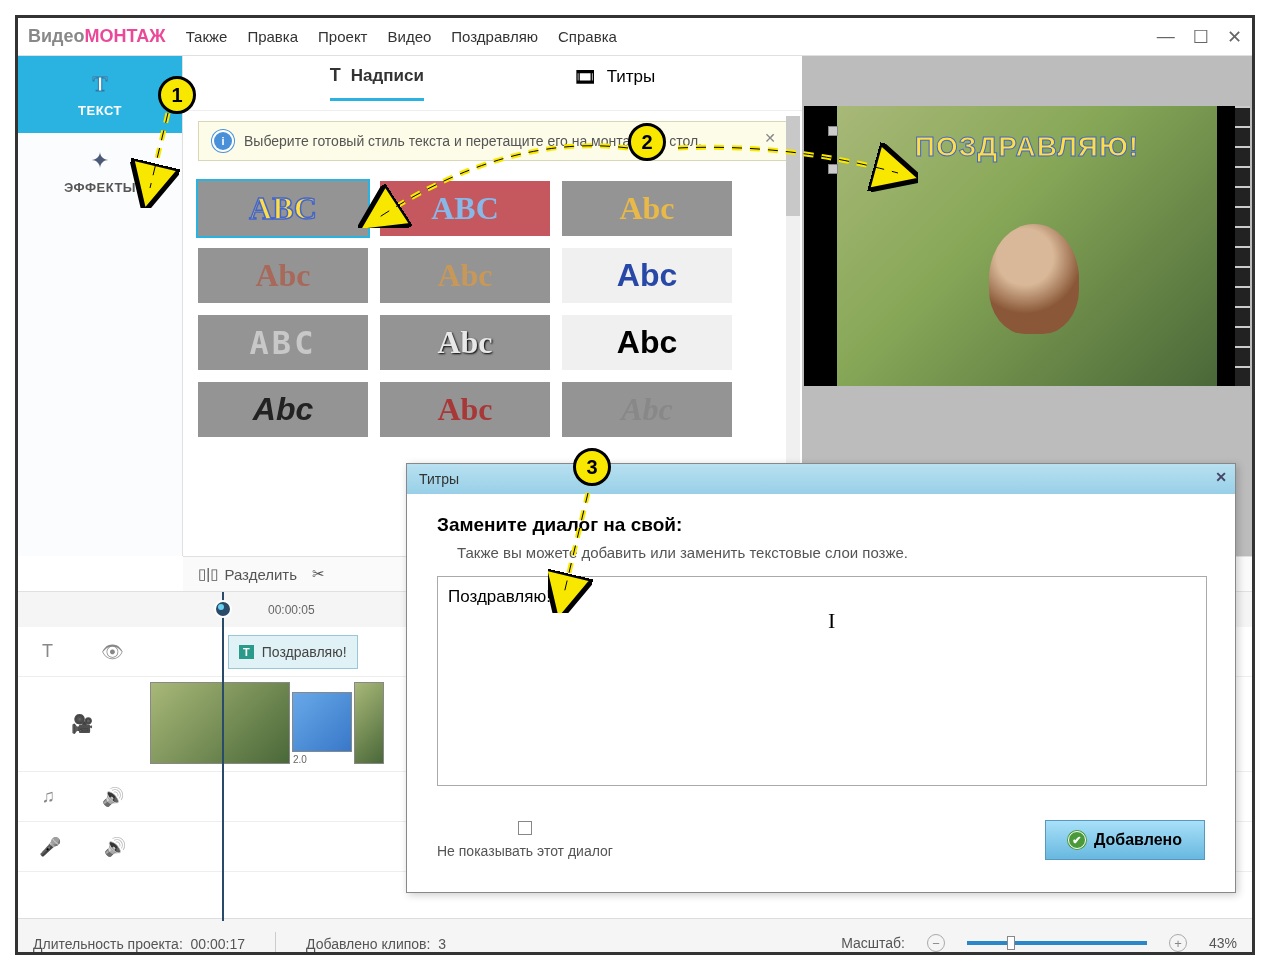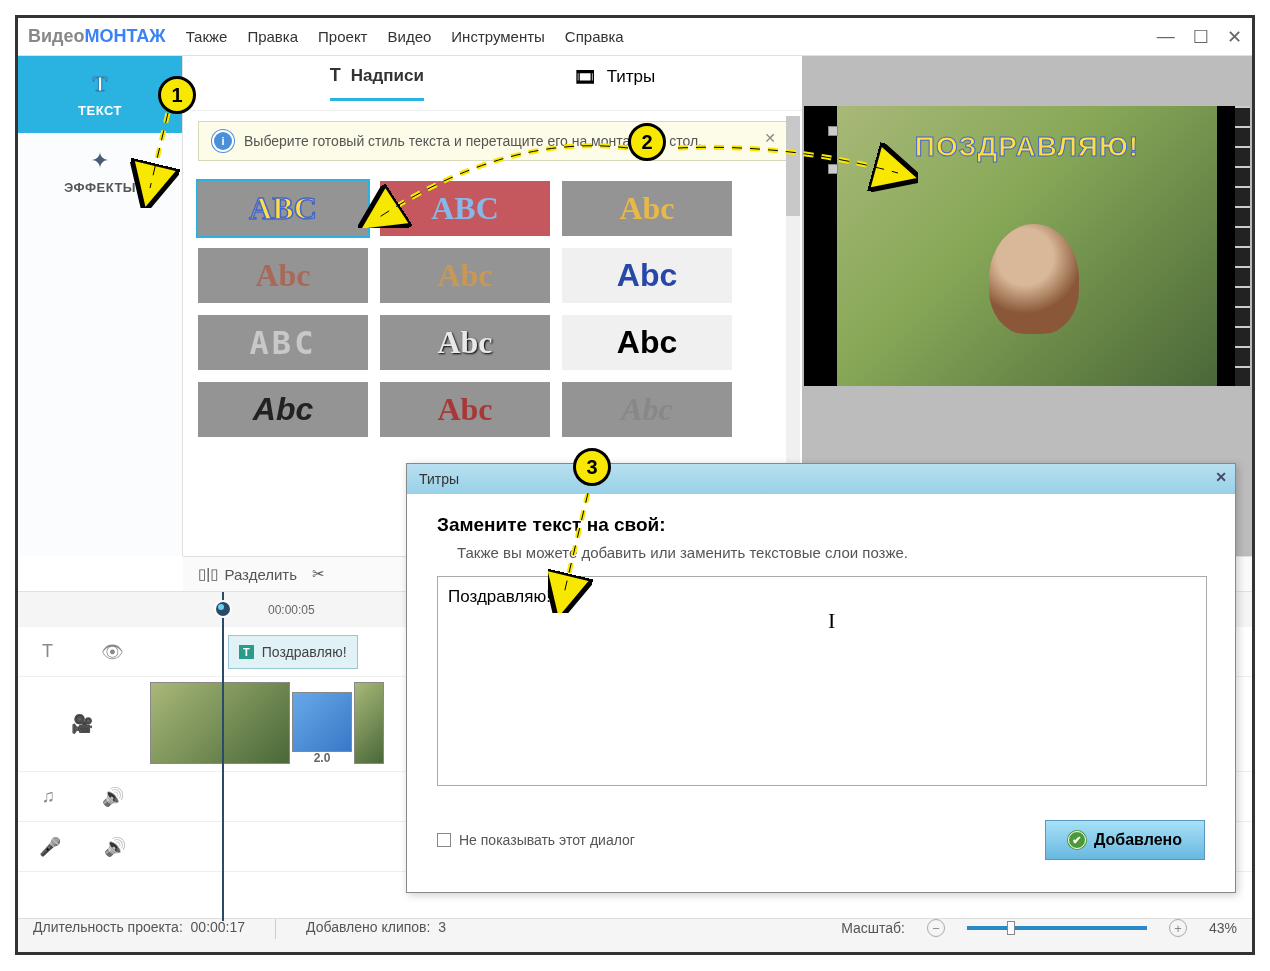--- a/index.html
+++ b/index.html
@@ -3,21 +3,21 @@
 <meta charset="utf-8">
 <style>
 * { margin: 0; padding: 0; box-sizing: border-box; font-family: Arial, sans-serif; }
 body { background: #fff; width: 1270px; height: 971px; position: relative; padding: 15px; }
 .outer { border: 3px solid #333; width: 1240px; height: 940px; position: relative; background: #fff; overflow: hidden; }
 
 
 .menubar { height: 38px; display: flex; align-items: center; padding: 0 10px; gap: 20px; border-bottom: 1px solid #e0e0e0; }
 .logo { font-size: 18px; font-weight: bold; }
 .logo-v { color: #888; }
-.logo-m { color: #3b82f6; }
+.logo-m { color: #ec4899; }
 .menu-item { font-size: 15px; color: #333; cursor: pointer; }
 .window-controls { margin-left: auto; display: flex; gap: 18px; font-size: 18px; color: #666; }
 .window-controls span { cursor: pointer; }
 
 
 .main { display: flex; height: 500px; }
 
 
 .sidebar { width: 165px; background: #fafcfd; display: flex; flex-direction: column; border-right: 1px solid #e0e0e0; }
 .sidebar-item { padding: 15px 0; text-align: center; cursor: pointer; font-size: 14px; color:#555;}
@@ -69,40 +69,40 @@
 .track-row.tall { height: 95px; }
 .track-head { width: 130px; display: flex; align-items: center; justify-content: space-around; color: #888; font-size: 18px; }
 .track-content { flex: 1; position: relative; height: 100%; }
 
 .text-clip { position: absolute; left: 80px; top: 8px; height: 34px; background: #e0f2f6; border: 1px solid #98c8d8; padding: 0 10px; display: flex; align-items: center; gap: 8px; font-size: 14px; color: #444; }
 .text-clip .ticn { background:#2a9a8a; color:#fff; padding:1px 4px; font-size:11px; font-weight:bold;}
 
 .video-clip { position: absolute; left: 2px; top: 5px; height: 82px; display: flex; gap: 2px; }
 .vthumb { width: 140px; height: 82px; background: linear-gradient(135deg,#a8b878, #4a6838); border: 1px solid #888; }
 .trans-thumb { width: 60px; height: 60px; margin-top:10px; background: linear-gradient(135deg,#68a8e8,#3878c8); border: 1px solid #888; position:relative;}
-.trans-lbl{position:absolute;bottom:-14px;left:0;right:0;text-align:center;font-size:12px;color:#666;font-weight:bold;}
-
-
-.statusbar { position: absolute; bottom: 0; left: 0; right: 0; height: 34px; background: #f5f5f5; border-top: 1px solid #ddd; display: flex; align-items: flex-start; padding: 0 15px; font-size: 14px; color: #555; gap: 30px; }
+.trans-lbl{position:absolute;bottom:-14px;left:0;right:0;font-size:10px;color:#666;}
+
+
+.statusbar { position: absolute; bottom: 0; left: 0; right: 0; height: 34px; background: #f5f5f5; border-top: 1px solid #ddd; display: flex; align-items: flex-end; padding: 0 15px; font-size: 14px; color: #555; gap: 30px; }
 .statusbar .sep { width: 1px; height: 20px; background: #ccc; }
 .zoom { margin-left: auto; display: flex; align-items: center; gap: 22px; }
 .zoom-track { width: 180px; height: 4px; background: #2a88c8; position: relative; }
 .zoom-handle { position: absolute; left: 40px; top: -5px; width: 8px; height: 14px; background: #fff; border: 1px solid #888; }
 .zctrl { width:18px;height:18px;border:1px solid #aaa;border-radius:50%;display:inline-flex;align-items:center;justify-content:center;font-size:13px;color:#888;cursor:pointer;}
 
 
 .dialog { position: absolute; left: 388px; top: 445px; width: 830px; height: 430px; background: #fff; border: 1px solid #888; box-shadow: 2px 2px 8px rgba(0,0,0,0.2); z-index: 100; }
 .dialog-title { background: linear-gradient(#b8e0f0, #98d0e8); height: 30px; display: flex; align-items: center; padding: 0 12px; font-size: 14px; color: #333; position: relative; }
 .dialog-close { position: absolute; right: 8px; top: 5px; cursor: pointer; font-weight:bold; color:#446;}
 .dialog-body { padding: 20px 30px; }
 .dlg-h { font-size: 19px; font-weight: bold; margin-bottom: 8px; }
 .dlg-sub { font-size: 15px; color: #555; margin-bottom: 15px; margin-left:20px;}
 .dlg-textarea { width: 770px; height: 210px; border: 1px solid #aaa; padding: 10px; font-size: 17px; resize: none; }
 .dlg-footer { display: flex; align-items: center; padding: 10px 30px; }
-.chk { display: flex; align-items: center; gap: 8px; font-size: 14px; color: #555; }
+.chk { display: flex; align-items: center; gap: 8px; font-size: 14px; color: #555; flex-direction: column; }
 .chk-box { width: 14px; height: 14px; border: 1px solid #888; }
 .apply-btn { margin-left: auto; background: linear-gradient(#a8e0f8, #68b8e0); border: 1px solid #5898c0; padding: 10px 22px; font-size: 16px; font-weight: bold; display: flex; align-items: center; gap: 8px; cursor: pointer; }
 .apply-icn { width: 18px; height: 18px; border-radius: 50%; background: #4a9a3a; display: inline-flex; align-items: center; justify-content: center; color: #fff; font-size: 11px; border:1px solid #fff; box-shadow: 0 0 0 1px #4a9a3a;}
 
 
 .anno-badge { position: absolute; width: 38px; height: 38px; border-radius: 50%; background: #f8e800; border: 3px solid #000; display: flex; align-items: center; justify-content: center; font-size: 20px; font-weight: bold; z-index: 200; }
 .anno-arrow { position: absolute; z-index: 199; }
 
 
 .i-img::before{content:'🖼';}
@@ -122,21 +122,21 @@
 <div class="outer">
 
   <div class="menubar">
     <span class="logo">
       <span class="logo-v">Видео</span><span class="logo-m">МОНТАЖ</span>
     </span>
     <span class="menu-item">Также</span>
     <span class="menu-item">Правка</span>
     <span class="menu-item">Проект</span>
     <span class="menu-item">Видео</span>
-    <span class="menu-item">Инструменты</span>
+    <span class="menu-item">Поздравляю</span>
     <span class="menu-item">Справка</span>
     <div class="window-controls">
       <span>—</span>
       <span>☐</span>
       <span>✕</span>
     </div>
   </div>
 
   <div class="main">
 
@@ -295,21 +295,21 @@
       <span>43%</span>
     </div>
   </div>
 
   <div class="dialog">
     <div class="dialog-title">
       <span>Титры</span>
       <span class="dialog-close">✕</span>
     </div>
     <div class="dialog-body">
-      <div class="dlg-h">Замените текст на свой:</div>
+      <div class="dlg-h">Замените диалог на свой:</div>
       <div class="dlg-sub">Также вы можете добавить или заменить текстовые слои позже.</div>
       <textarea class="dlg-textarea" style="">Поздравляю!</textarea>
     </div>
     <div class="dlg-footer">
       <label class="chk">
         <span class="chk-box"></span>
         <span>Не показывать этот диалог</span>
       </label>
       <button class="apply-btn">
         <span class="apply-icn">✔</span>

